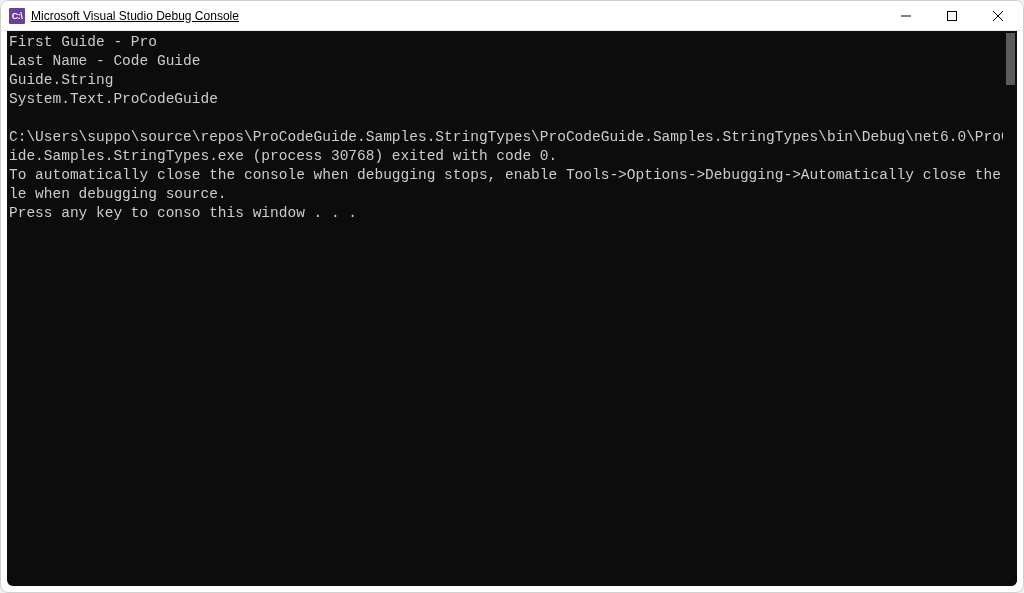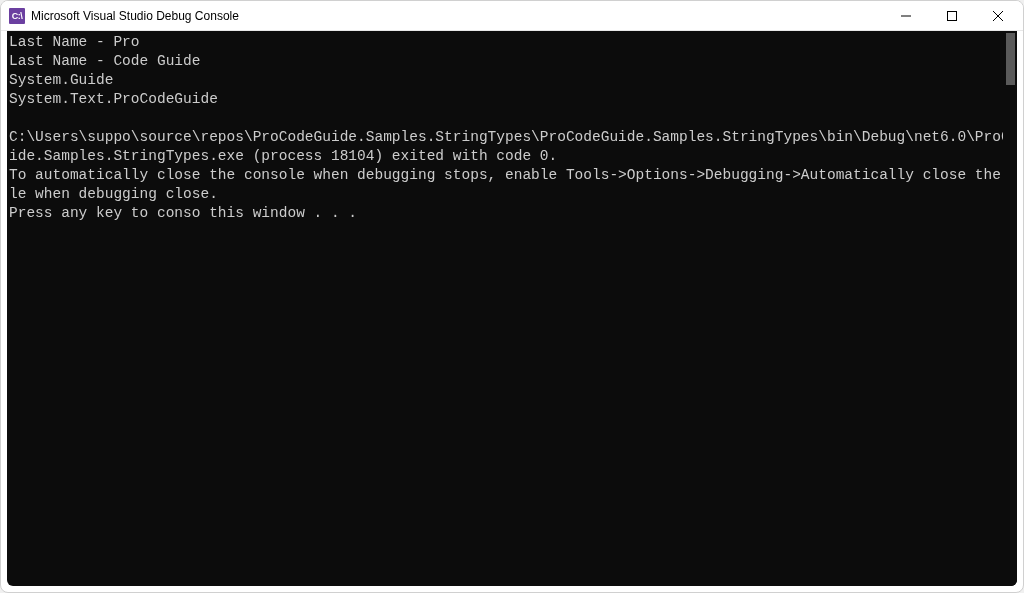--- a/index.html
+++ b/index.html
@@ -44,20 +44,21 @@
       font-weight: bold;
       margin-right: 6px;
       border-radius: 1px;
       font-family: "Segoe UI", sans-serif;
       letter-spacing: -0.5px;
     }
     .title-text {
       font-size: 12px;
       color: #000;
       flex: 1;
+      text-decoration: underline;
     }
     .win-controls {
       display: flex;
       align-items: center;
       height: 100%;
     }
     .win-btn {
       width: 46px;
       height: 30px;
       display: flex;
@@ -126,27 +127,27 @@
       </div>
       <div class="win-btn close">
         <svg viewBox="0 0 10 10">
             <line x1="0" y1="0" x2="10" y2="10" stroke="currentColor" stroke-width="1"></line>
             <line x1="10" y1="0" x2="0" y2="10" stroke="currentColor" stroke-width="1"></line>
           </svg>
       </div>
     </div>
   </div>
   <div class="console-area">
-    <div class="console-text"><span>Last Name - Pro</span>
+    <div class="console-text"><span>First Guide - Pro</span>
 <span>Last Name - Code Guide</span>
-<span>System.Guide</span>
+<span>Guide.String</span>
 <span>System.Text.ProCodeGuide</span>
 <span></span>
 <span>C:\Users\suppo\source\repos\ProCodeGuide.Samples.StringTypes\ProCodeGuide.Samples.StringTypes\bin\Debug\net6.0\ProCodeGu</span>
-<span>ide.Samples.StringTypes.exe (process 18104) exited with code 0.</span>
+<span>ide.Samples.StringTypes.exe (process 30768) exited with code 0.</span>
 <span>To automatically close the console when debugging stops, enable Tools-&gt;Options-&gt;Debugging-&gt;Automatically close the conso</span>
-<span>le when debugging close.</span>
+<span>le when debugging source.</span>
 <span>Press any key to conso this window . . .</span></div>
     <div class="scrollbar-track">
       <div class="scrollbar-thumb"></div>
     </div>
   </div>
 </div>
 
 </body></html>

